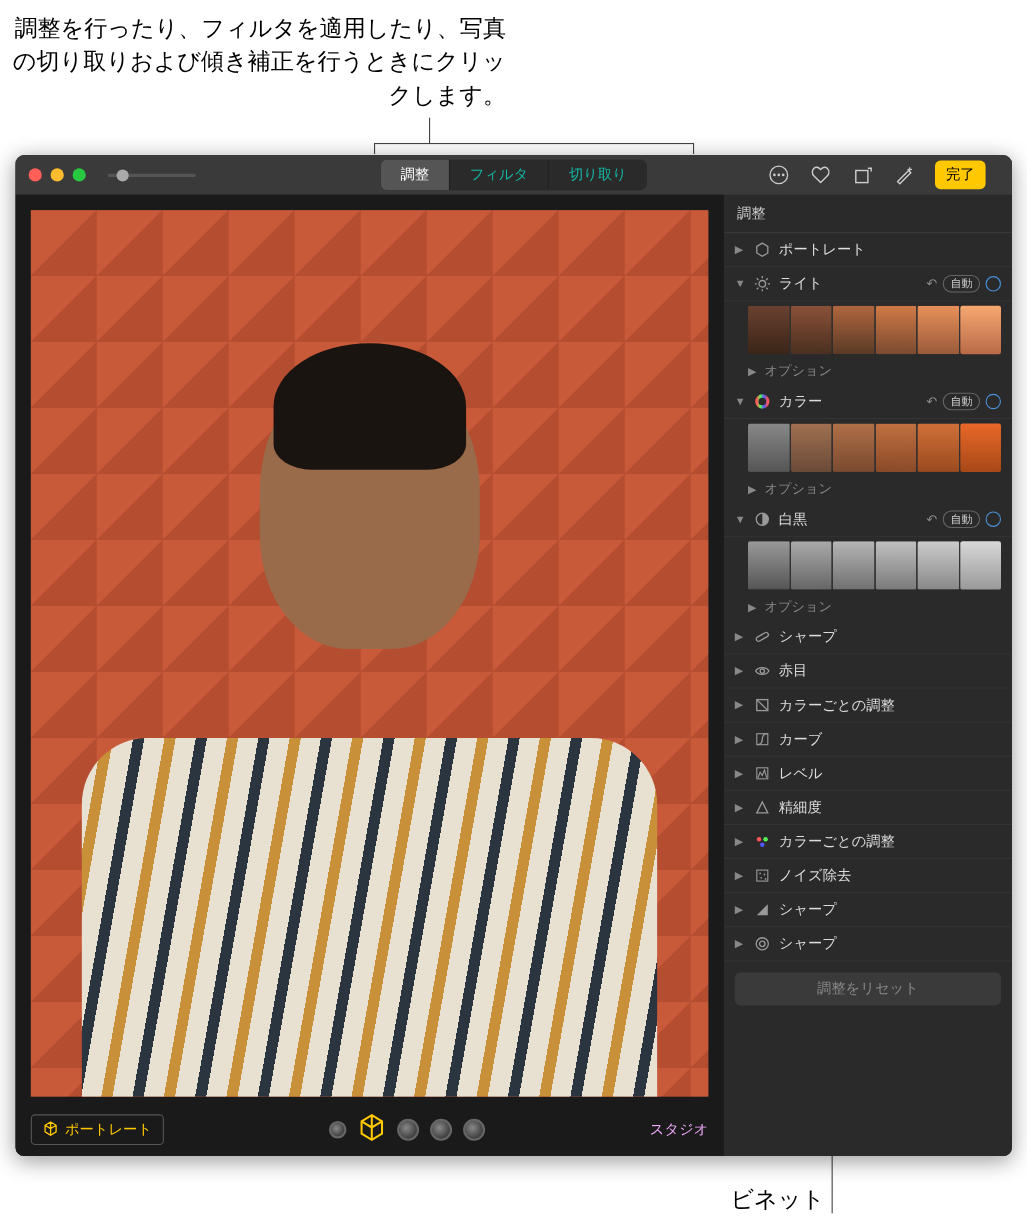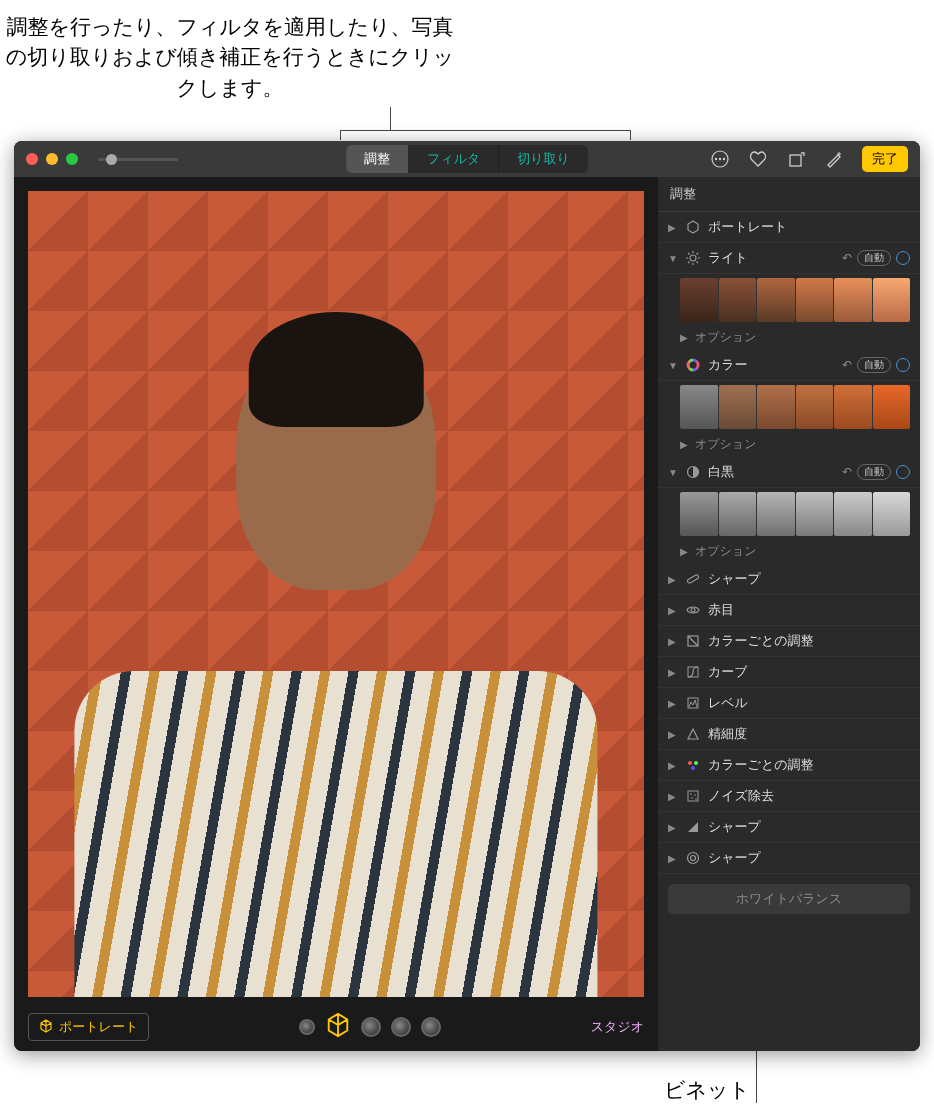--- a/index.html
+++ b/index.html
@@ -9,21 +9,21 @@
   width: 934px;
   height: 1120px;
   position: relative;
   overflow: hidden;
 }
 .callout-top {
   position: absolute;
   top: 12px;
   left: 0;
   width: 460px;
-  text-align: center;
+  text-align: right;
   font-size: 21px;
   line-height: 1.45;
   color: #000;
 }
 .callout-line-top {
   position: absolute;
   top: 107px;
   left: 390px;
   width: 1px;
   height: 23px;
@@ -156,21 +156,21 @@
   padding: 5px 18px;
   font-size: 13px;
   color: #14b8a6;
   cursor: pointer;
   border-right: 1px solid #222;
 }
 .seg-item:last-child { border-right: none; }
 .seg-item.active { background: #555; color: #fff; }
 .toolbar-right {
   position: absolute;
-  right: 12px;
+  right: 24px;
   display: flex;
   align-items: center;
   gap: 18px;
   justify-content: space-between;
 }
 .tb-icon {
   color: #ccc;
   cursor: pointer;
   display: flex;
   align-items: center;
@@ -675,16 +675,16 @@
         <span class="sb-chevron">▶</span>
         <span class="sb-icon">
             <svg width="14" height="14" viewBox="0 0 14 14">
               <circle cx="7" cy="7" r="5.5" fill="none" stroke="#999" stroke-width="1.2"></circle>
               <circle cx="7" cy="7" r="2.5" fill="none" stroke="#999" stroke-width="1.2"></circle>
             </svg>
           </span>
         <span class="sb-label">シャープ</span>
       </div>
 
-      <div class="reset-btn">ホワイトバランス</div>
+      <div class="reset-btn">調整をリセット</div>
     </div>
   </div>
 </div>
 
 </body></html>

